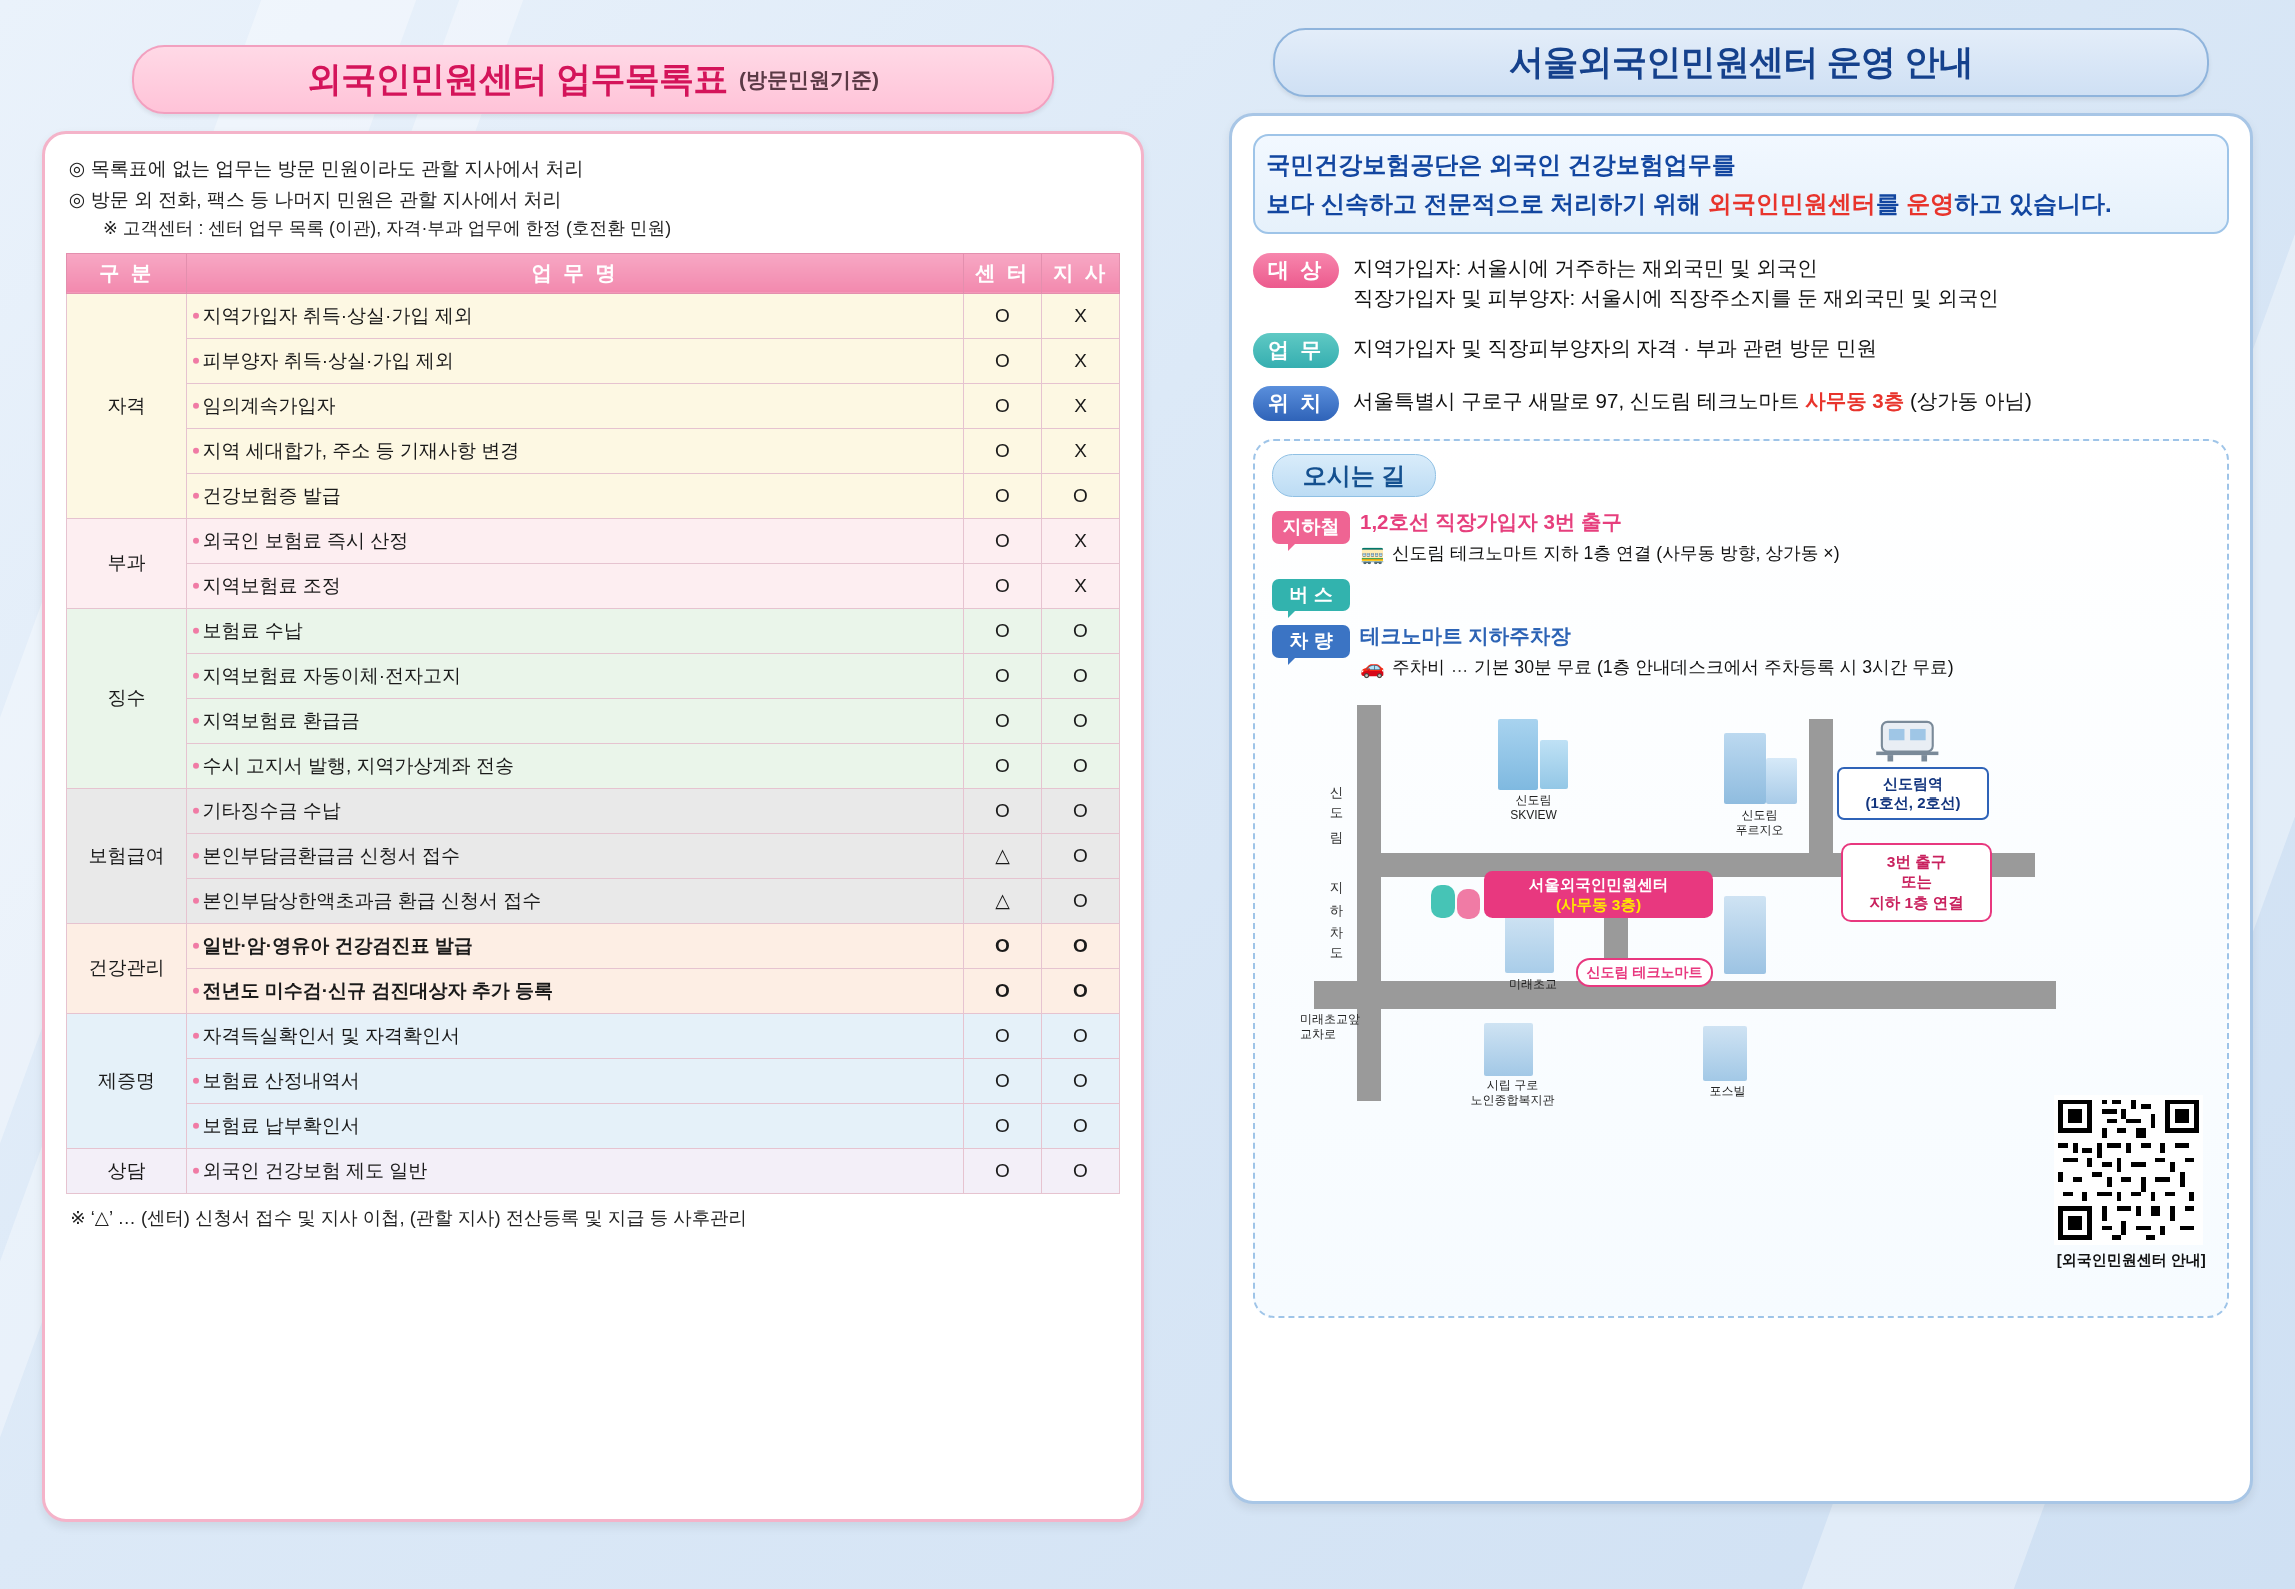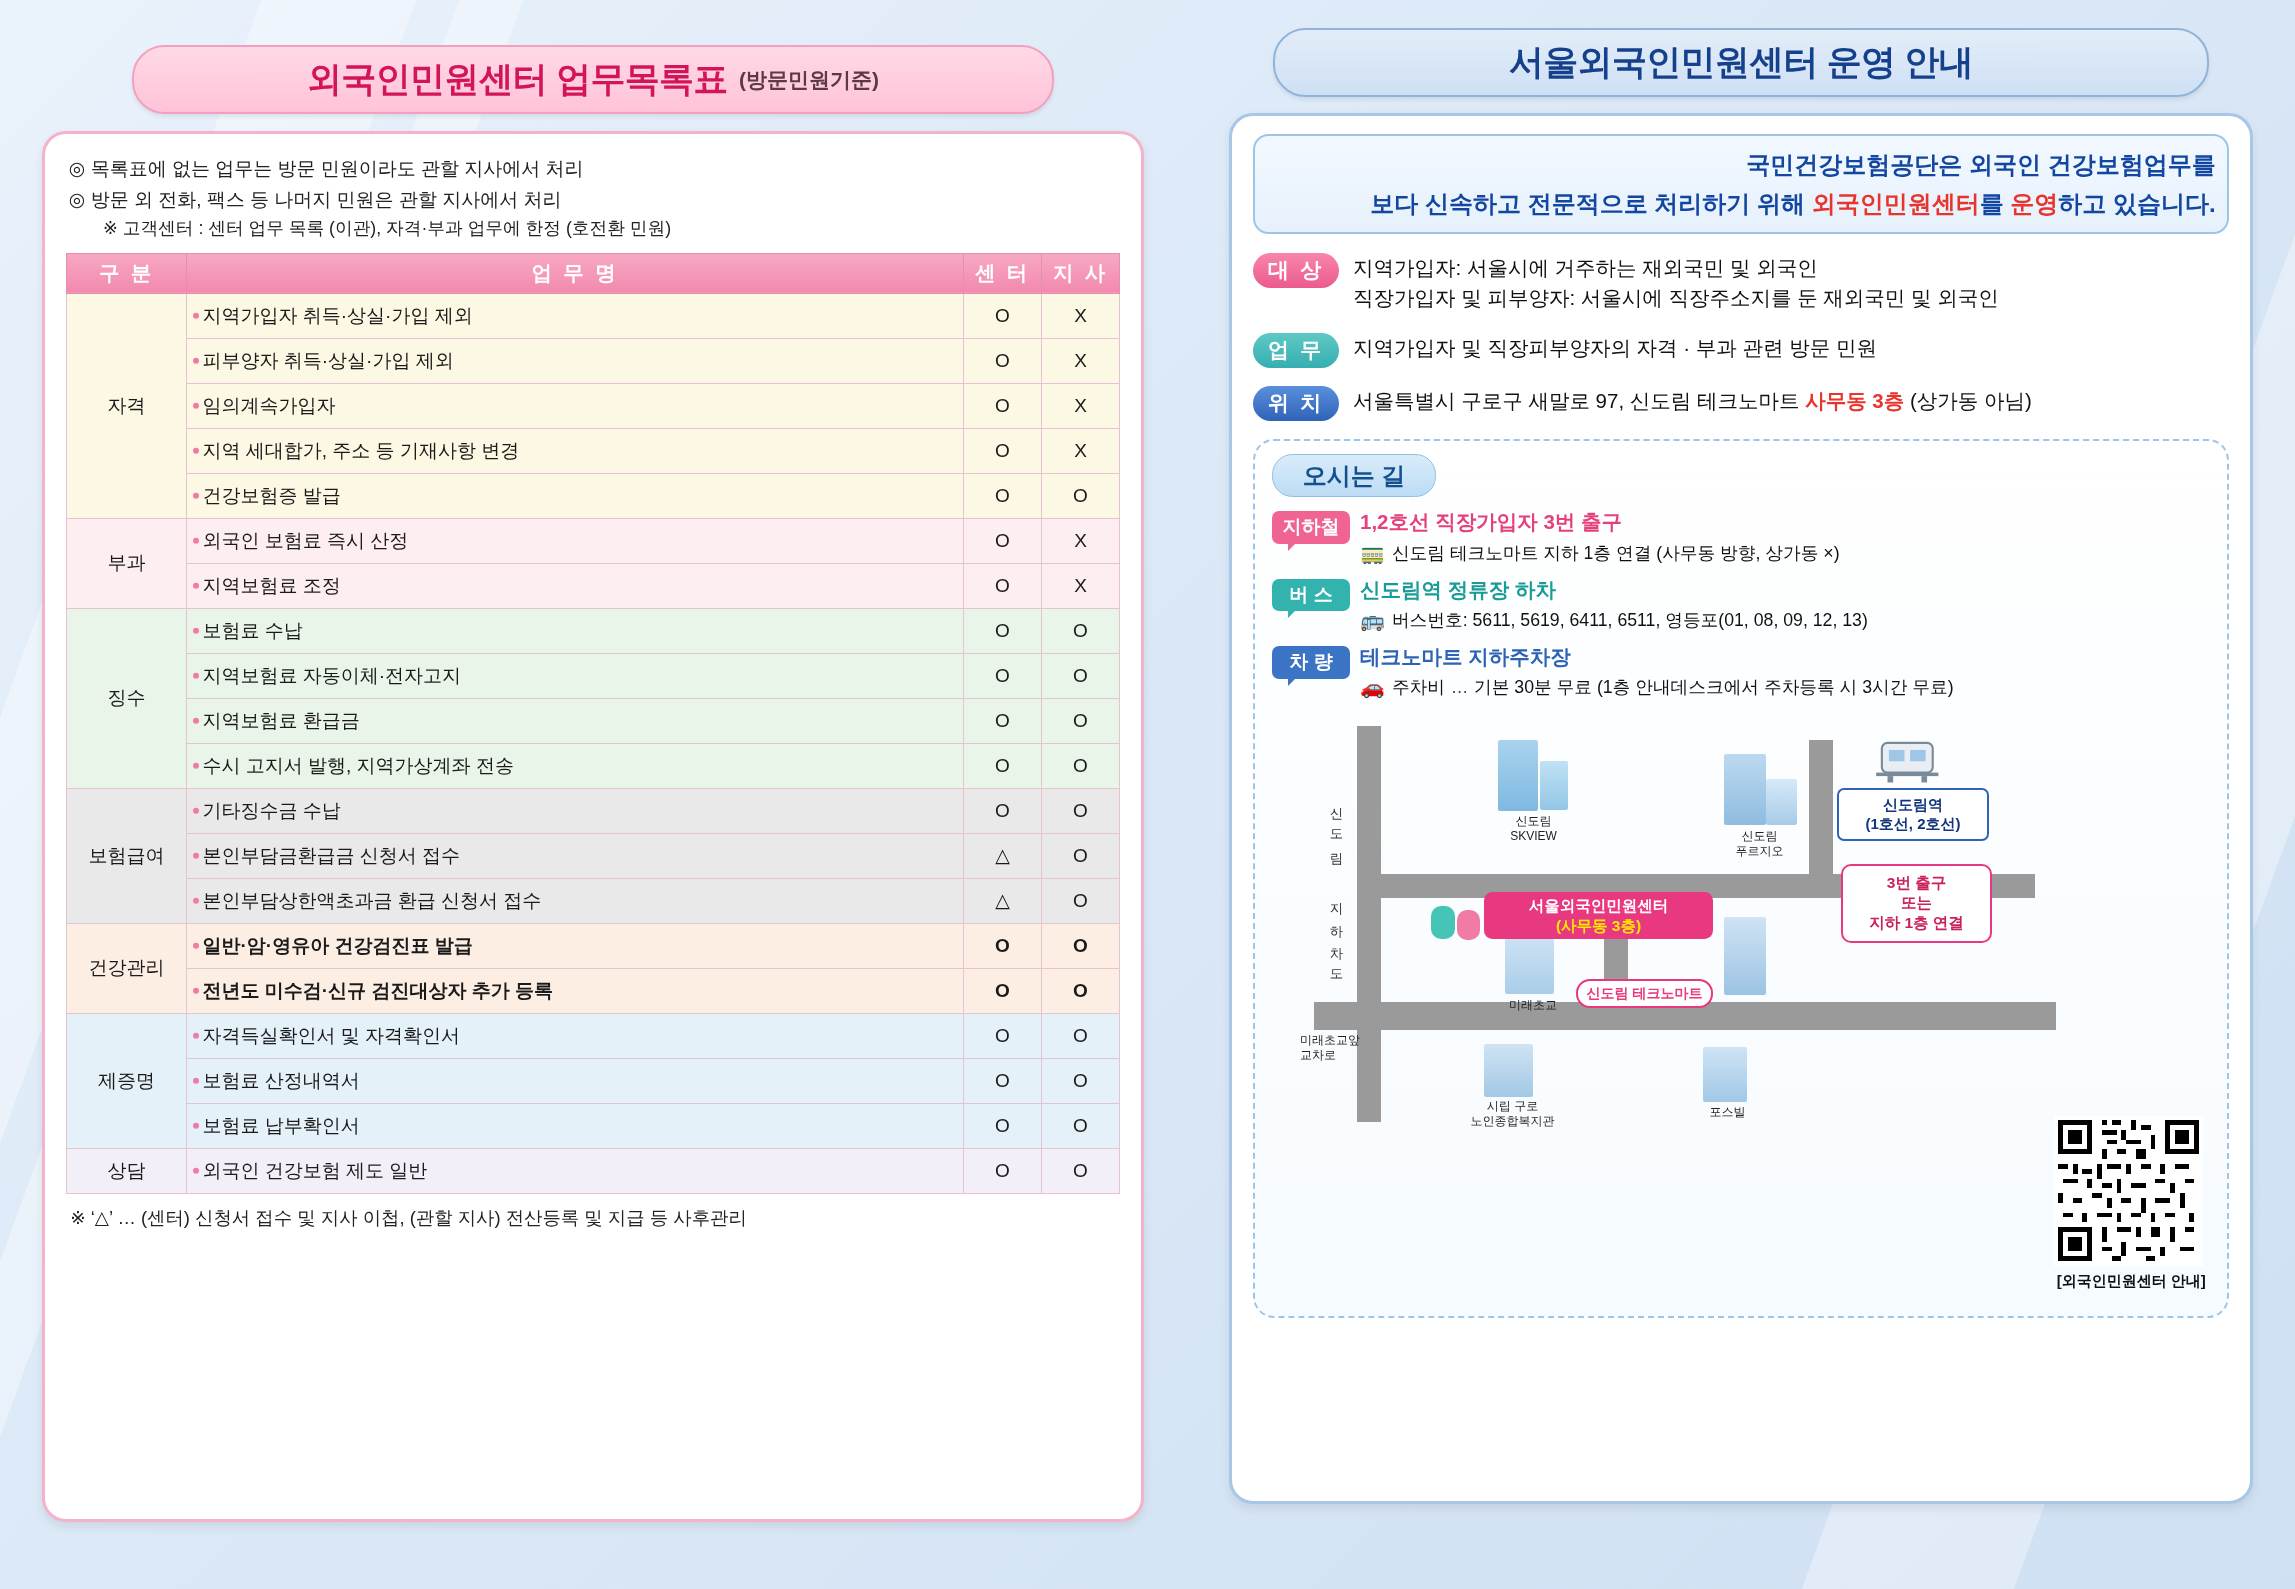--- a/index.html
+++ b/index.html
@@ -68,21 +68,21 @@
     border:2.1px solid #8fb4dc;display:flex;align-items:center;justify-content:center;
     box-shadow:0 2.8px 4.2px rgba(0,0,0,.08);
   }
   .title-pill2 span{font-size:35px;font-weight:bold;color:#15418c;letter-spacing:-0.7px;}
   .right-card{
     margin-top:15.5px;background:#fff;border:3.5px solid #a8c6e6;border-radius:24px;
     padding:18.4px 21px;box-shadow:0 4.2px 10px rgba(0,0,0,.08);height:1391px;box-sizing:border-box;
   }
   .intro-box{
     border:2.1px solid #9ec4e8;border-radius:15.5px;background:linear-gradient(180deg,#f2f8ff,#e6f1fb);
-    padding:12.7px 11.3px;text-align:right;
+    padding:12.7px 11.3px;text-align:left;
   }
   .intro-box .l1{font-size:24px;font-weight:bold;color:#1246a0;margin-bottom:7px;}
   .intro-box .l2{font-size:24px;font-weight:bold;color:#1246a0;}
   .intro-box .hl{color:#e8342c;}
 
   .info-row{display:flex;align-items:flex-start;margin-top:18.4px;}
   .tag{
     flex:none;width:86px;height:35px;border-radius:17.7px;color:#fff;font-size:21px;font-weight:bold;
     display:flex;align-items:center;justify-content:center;letter-spacing:2.8px;margin-right:14px;
   }
@@ -345,27 +345,20 @@
             <div class="head h-pink">1,2호선 직장가입자 3번 출구</div>
             <div class="sub">
               <span class="glyph">🚃</span>
               <span>신도림 테크노마트 지하 1층 연결 (사무동 방향, 상가동 ×)</span>
             </div>
           </div>
         </div>
 
         <div class="route-item">
           <div class="route-badge rb-teal">버 스</div>
-          <div class="route-body">
-            <div class="head h-teal">신도림역 정류장 하차</div>
-            <div class="sub">
-              <span class="glyph">🚌</span>
-              <span>버스번호: 5611, 5619, 6411, 6511, 영등포(01, 08, 09, 12, 13)</span>
-            </div>
-          </div>
         </div>
 
         <div class="route-item">
           <div class="route-badge rb-blue">차 량</div>
           <div class="route-body">
             <div class="head h-blue">테크노마트 지하주차장</div>
             <div class="sub">
               <span class="glyph">🚗</span>
               <span>주차비</span>
               <span class="dash">…</span>

